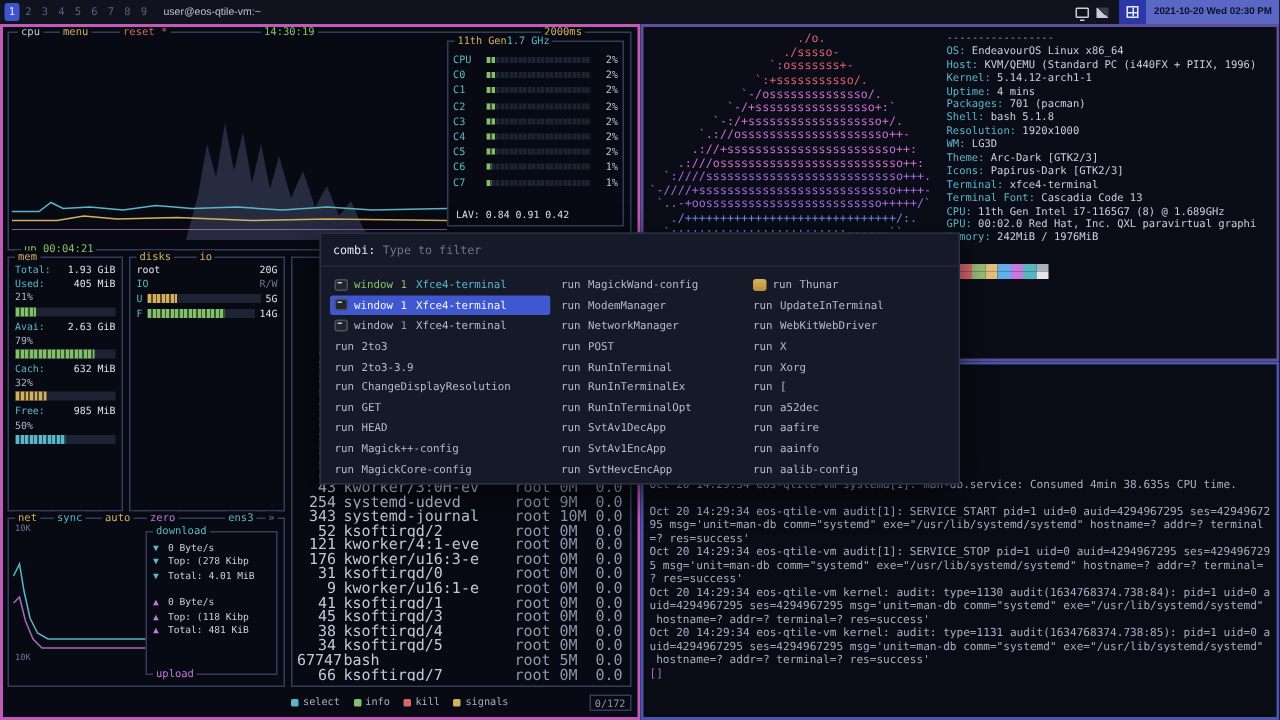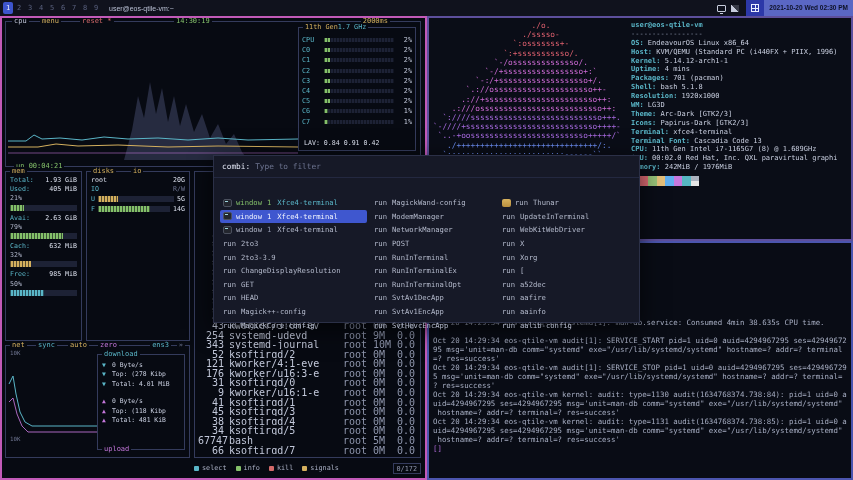--- a/index.html
+++ b/index.html
@@ -82,21 +82,21 @@
 .nrow{display:flex;gap:3px;height:9.4px;white-space:pre}
 .nrow .arr{width:7px}
 .nval{color:#c6ccde}
 .up-gap{height:8px}
 
 .launcher{position:absolute;left:213px;top:155px;width:427px;height:168px;background:#161927;border:1px solid #2b3047;box-shadow:0 6px 22px rgba(0,0,0,.65);z-index:10}
 .l-prompt{height:22px;display:flex;align-items:center;padding:0 8px;font-size:7.8px;border-bottom:1px solid #232840}
 .l-prompt .pr{color:#e0e4f2}
 .l-prompt .ph{color:#6d7490;margin-left:5px}
 .lcols{position:absolute;left:0;top:24px;right:0;bottom:0}
-.lcol{position:absolute;top:16px;overflow:hidden}
+.lcol{position:absolute;top:3px;overflow:hidden}
 .lcol:nth-child(1){left:6px;width:147px}
 .lcol:nth-child(2){left:157px;width:126px}
 .lcol:nth-child(3){left:285px;width:138px}
 .lrow{display:flex;align-items:center;height:13.6px;padding:0 3px;font-size:7.2px;color:#b4bacc;white-space:pre;overflow:hidden;border-radius:2px;cursor:pointer}
 .lrow .lmode{margin-right:5px}
 .lrow .ldesk{margin-right:6px;color:#8f96ad}
 .lrow.act .lmode,.lrow.act .ldesk{color:#84c06a}
 .lrow.act .ltitle{color:#5ab6c8}
 .lrow.sel{background:#3f57cf}
 .lrow.sel .lmode,.lrow.sel .ldesk,.lrow.sel .ltitle{color:#f2f5ff}
@@ -105,21 +105,21 @@
 .terminal-icon::after{content:"";position:absolute;left:1px;top:1px;width:3px;height:1px;background:#9fd6de}
 .thunar-icon{background:linear-gradient(#d8b25e,#b98f3e);border-radius:2px}
 
 .nf-art{position:absolute;left:4px;top:3px}
 .aline{font-size:7.8px;line-height:9.2px;white-space:pre}
 .aline.red{color:#e0616f}.aline.mag{color:#cf6bd6}.aline.vio{color:#a86ae0}.aline.blue{color:#6b8cf0}
 .nf-info{position:absolute;left:202px;top:3px;width:218px;overflow:hidden}
 .nline{height:8.9px;font-size:7px;white-space:pre;overflow:hidden;color:#c9cfe0}
 .ntitle{color:#5ab6c8;font-weight:bold}
 .nsep{color:#8f96ad}
-.nlab{color:#5ab6c8;font-weight:bold}
+.nlab{color:#5ab6c8;font-weight:normal}
 .nval{color:#c9cfe0}
 .pal{position:absolute;left:202px;display:flex}
 #pal1{top:158px}
 #pal2{top:163px}
 .pb{width:8.5px;height:4.8px}
 
 .log-lines{position:absolute;left:4px;top:3px;right:2px;bottom:2px;overflow:hidden}
 .ll{height:9px;font-size:7.4px;line-height:9px;white-space:pre;overflow:hidden}
 .lb{color:#e4e9f6;font-weight:bold}
 .ln{color:#a6adc2}
@@ -397,21 +397,20 @@
       <pre class="aline mag">       `.://osssssssssssssssssssso++-</pre>
       <pre class="aline mag">      .://+ssssssssssssssssssssssso++:</pre>
       <pre class="aline mag">    .:///ossssssssssssssssssssssssso++:</pre>
       <pre class="aline vio">  `:////ssssssssssssssssssssssssssso+++.</pre>
       <pre class="aline vio">`-////+ssssssssssssssssssssssssssso++++-</pre>
       <pre class="aline vio"> `..-+oosssssssssssssssssssssssso+++++/`</pre>
       <pre class="aline blue">   ./++++++++++++++++++++++++++++++/:.</pre>
       <pre class="aline blue">  `:::::::::::::::::::::::::------``</pre>
     </div>
   <div class="nf-info" id="nf-info">
-      <div class="nline ntitle">user@eos-qtile-vm</div>
       <div class="nline nsep">-----------------</div>
       <div class="nline"><span class="nlab">OS:</span><span class="nval"> EndeavourOS Linux x86_64</span></div>
       <div class="nline"><span class="nlab">Host:</span><span class="nval"> KVM/QEMU (Standard PC (i440FX + PIIX, 1996)</span></div>
       <div class="nline"><span class="nlab">Kernel:</span><span class="nval"> 5.14.12-arch1-1</span></div>
       <div class="nline"><span class="nlab">Uptime:</span><span class="nval"> 4 mins</span></div>
       <div class="nline"><span class="nlab">Packages:</span><span class="nval"> 701 (pacman)</span></div>
       <div class="nline"><span class="nlab">Shell:</span><span class="nval"> bash 5.1.8</span></div>
       <div class="nline"><span class="nlab">Resolution:</span><span class="nval"> 1920x1000</span></div>
       <div class="nline"><span class="nlab">WM:</span><span class="nval"> LG3D</span></div>
       <div class="nline"><span class="nlab">Theme:</span><span class="nval"> Arc-Dark [GTK2/3]</span></div>

